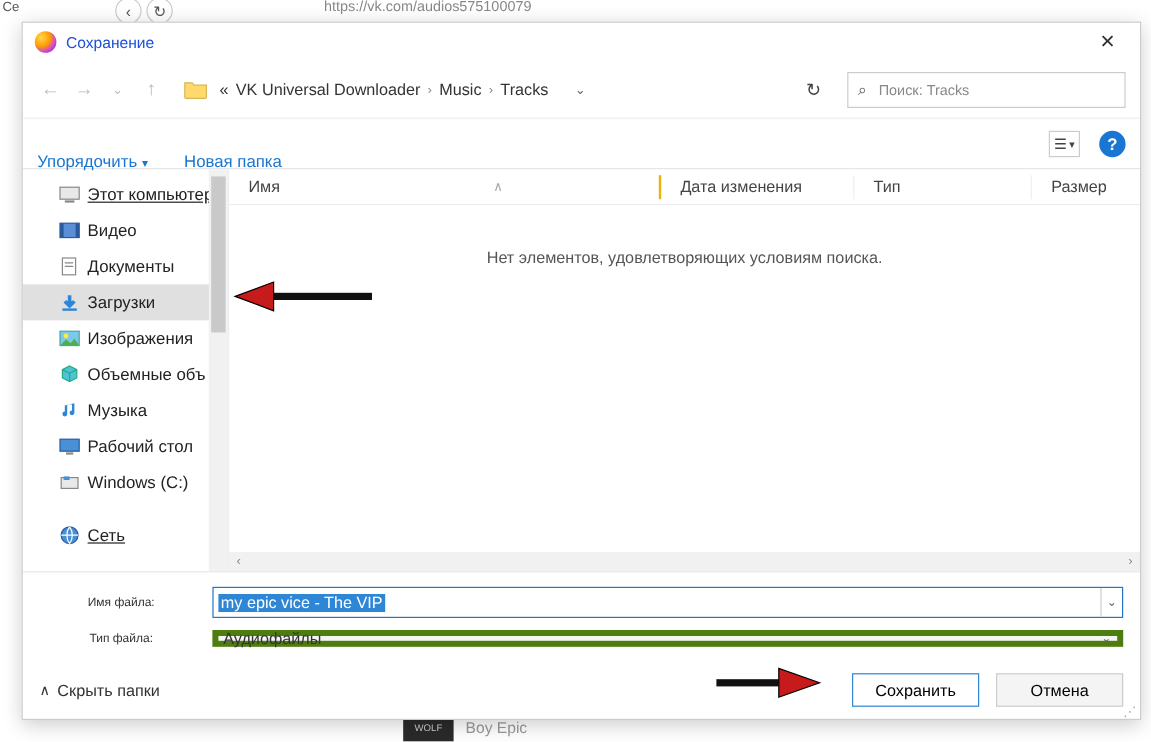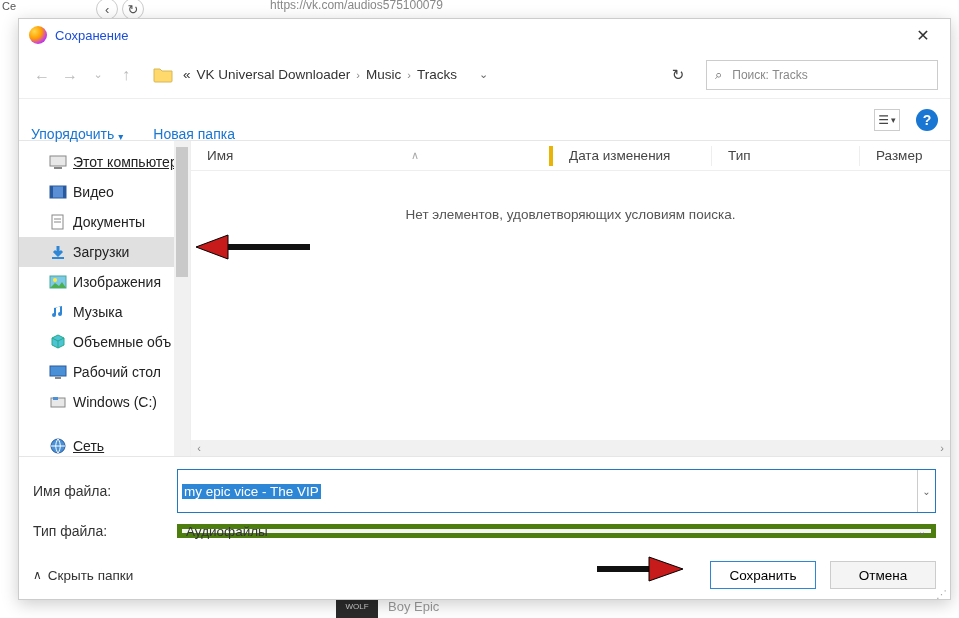--- a/index.html
+++ b/index.html
@@ -51,37 +51,37 @@
   .ico { width: 18px; height: 16px; display: inline-flex; align-items: center; justify-content: center; }
 
   .side-scroll { position: absolute; right: 0; top: 0; bottom: 0; width: 16px; background: #f1f1f1; }
   .side-scroll .thumb { position: absolute; left: 2px; right: 2px; top: 6px; height: 130px; background: #c9c9c9; border-radius: 0; }
 
   .listpane { flex: 1; display: flex; flex-direction: column; position: relative; }
   .cols { height: 30px; border-bottom: 1px solid #eee; display: flex; align-items: center; font-size: 13.5px; color: #444; }
   .cols > div { padding-left: 16px; }
   .c1 { width: 358px; display: flex; align-items: center; gap: 60px;}
   .c1 .sort { color: #aaa; font-size: 11px; margin-left: auto; margin-right: 130px;}
-  .c2 { width: 162px; border-left: 4px solid #eab308; height: 20px; display:flex; align-items:center;}
+  .c2 { width: 162px; border-left: 2px solid #eab308; height: 20px; display:flex; align-items:center;}
   .c3 { width: 148px; border-left: 1px solid #eee; height: 20px; display:flex; align-items:center;}
   .c4 { flex: 1; border-left: 1px solid #eee; height: 20px; display:flex; align-items:center;}
   .empty { text-align: center; color: #555; font-size: 13.5px; margin-top: 36px; }
 
   .hscroll { position: absolute; left: 0; right: 0; bottom: 0; height: 16px; background: #f1f1f1; display: flex; align-items: center; }
   .hscroll .l { width: 16px; text-align: center; color: #888; font-size: 11px; }
   .hscroll .r { width: 16px; text-align: center; color: #888; font-size: 11px; margin-left: auto;}
   .hscroll .track { flex: 1; height: 12px; }
 
   .arrowptr { position: absolute; }
   .arrowptr svg { display: block; }
 
   .bottom { border-top: 1px solid #e6e6e6; padding: 12px 14px 8px; }
   .formrow { display: flex; align-items: center; margin-bottom: 10px; }
-  .formrow label { width: 144px; text-align: left; padding-right: 8px; font-size: 14px; color: #333; }
-  .filename { flex: 1; height: 44px; border: 1px solid #2277c7; display: flex; align-items: center; }
+  .formrow label { width: 144px; text-align: center; padding-right: 8px; font-size: 10px; color: #333; }
+  .filename { flex: 1; height: 26px; border: 1px solid #2277c7; display: flex; align-items: center; }
   .filename .sel { background: #2e86d6; color: #fff; padding: 0 2px; font-size: 13.5px; margin-left: 4px; }
   .filename .dd { width: 18px; text-align: center; color: #666; font-size: 10px; margin-left: auto; border-left: 1px solid #ccc; align-self: stretch; display:flex; align-items:center; justify-content:center; cursor:pointer;}
   .filetype { flex: 1; height: 14px; border: 5px solid #4d7c0f; background: #f4f4f4; display: flex; align-items: center; padding-left: 4px; font-size: 13.5px; color: #333; }
   .filetype .dd { width: 18px; text-align: center; color: #666; font-size: 10px; margin-left: auto; cursor:pointer;}
 
   .footer { display: flex; align-items: center; padding: 4px 14px 10px; position: relative; }
   .hide { display: flex; align-items: center; gap: 6px; font-size: 13.5px; color: #333; cursor:pointer;}
   .hide .car { font-size: 12px; }
   .btns { margin-left: auto; display: flex; gap: 14px; padding-left: 20px; }
   .winbtn { width: 106px; height: 28px; border: 1px solid #ccc; background: #f4f4f4; font-size: 13.5px; display:flex; align-items:center; justify-content:center; cursor:pointer; }
@@ -204,33 +204,33 @@
                 <rect x="1" y="1" width="16" height="12" fill="#7fc9e8" stroke="#4a9"></rect>
                 <circle cx="6" cy="5" r="2" fill="#ffeb3b"></circle>
                 <path fill="#4caf50" d="M1 13l5-5 4 3 3-4 4 6z"></path>
               </svg>
             </span>
             <span>Изображения</span>
           </div>
           <div class="tree-item">
             <span class="ico">
               <svg width="16" height="16">
-                <path fill="#2e86d6" d="M6 3v8a2 2 0 1 1-2-2V4l8-2v8a2 2 0 1 1-2-2V3z"></path>
-              </svg>
-            </span>
-            <span>Музыка</span>
-          </div>
-          <div class="tree-item">
-            <span class="ico">
-              <svg width="16" height="16">
                 <path fill="#4fc3d6" stroke="#2a8" d="M8 1l6 3v7l-6 3-6-3V4z"></path>
                 <path stroke="#2a8" fill="none" d="M2 4l6 3 6-3M8 7v7"></path>
               </svg>
             </span>
             <span>Объемные объ</span>
+          </div>
+          <div class="tree-item">
+            <span class="ico">
+              <svg width="16" height="16">
+                <path fill="#2e86d6" d="M6 3v8a2 2 0 1 1-2-2V4l8-2v8a2 2 0 1 1-2-2V3z"></path>
+              </svg>
+            </span>
+            <span>Музыка</span>
           </div>
           <div class="tree-item">
             <span class="ico">
               <svg width="18" height="14">
                 <rect x="1" y="1" width="16" height="10" fill="#4a90d6" stroke="#2a5a9e"></rect>
                 <rect x="6" y="12" width="6" height="2" fill="#888"></rect>
               </svg>
             </span>
             <span>Рабочий стол</span>
           </div>

